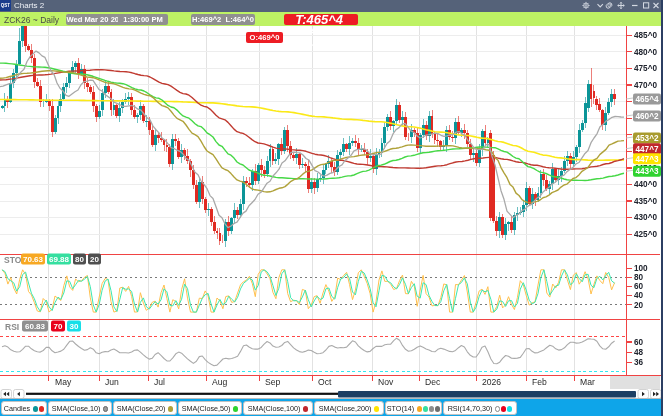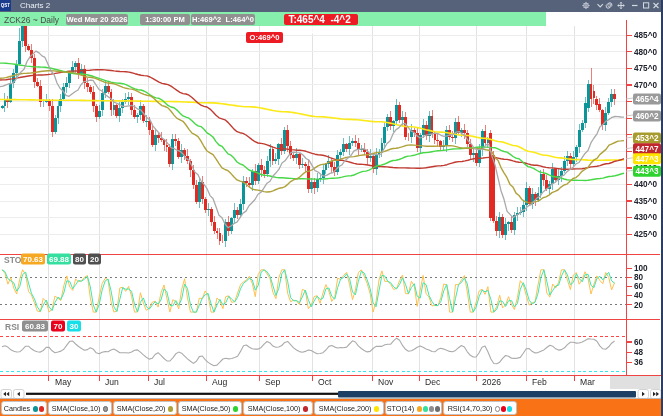--- a/index.html
+++ b/index.html
@@ -1,24 +1,24 @@
 <!DOCTYPE html>
 <html><head><meta charset="utf-8"><style>
 * { margin:0; padding:0; box-sizing:border-box; }
 body { width:663px; height:416px; font-family:"Liberation Sans",sans-serif; background:#fff; overflow:hidden; position:relative; }
 .titlebar { position:absolute; left:0; top:0; width:663px; height:12px; background:#556279; }
 .qst { position:absolute; left:0; top:0; width:11px; height:11px; background:#1a3c8c; color:#fff; font-size:4.5px; font-weight:bold; text-align:center; line-height:11px; }
-.title { position:absolute; left:20px; top:1px; color:#eef1f6; font-size:8px; }
-.inforow { position:absolute; left:0; top:12px; width:546px; height:14px; background:#86efac; font-size:8px;padding-left:10px; }
+.title { position:absolute; left:14px; top:1px; color:#eef1f6; font-size:8px; }
+.inforow { position:absolute; left:0; top:12px; width:663px; height:14px; background:#bef264; font-size:8px;padding-left:10px; }
 .sym { position:absolute; left:4px; top:3px; color:#4a4a4a; font-size:8.5px; }
 .ib { position:absolute; top:1.5px; height:11px; border-radius:2px; color:#fff; font-size:7.6px; font-weight:bold; text-align:center; line-height:11px; }
 .gray { background:#909090; }
 .red { background:#ed1c24; }
 .chartsvg { position:absolute; left:0; top:0; }
-.legend { position:absolute; left:0; top:398px; width:663px; height:18px; background:#f97316; border-top:1px solid #bbb; padding-top:1.5px; padding-left:1px; white-space:nowrap; }
+.legend { position:absolute; left:0; top:398px; width:663px; height:18px; background:#0ea5e9; border-top:1px solid #bbb; padding-top:1.5px; padding-left:1px; white-space:nowrap; }
 .chip { display:inline-block; height:14px; background:#fff; border:1px solid #c2c2c2; border-radius:3px; font-size:7.2px; color:#222; text-align:center; line-height:13px; margin-right:1px; vertical-align:top; }
 .dot { display:inline-block; width:5.5px; height:5.5px; border-radius:50%; margin-left:0.5px; vertical-align:-1px; }
 .rborder { position:absolute; right:0; top:0; width:2px; height:416px; background:#2c3f63; }
 </style></head>
 <body>
 <svg class="chartsvg" width="663" height="416" viewBox="0 0 663 416">
 <rect x="0" y="0" width="663" height="416" fill="#fff"></rect>
 <g shape-rendering="crispEdges">
 <line x1="48" y1="26" x2="48" y2="375" stroke="#e2e2e2" stroke-width="1"></line>
 <line x1="99" y1="26" x2="99" y2="375" stroke="#e2e2e2" stroke-width="1"></line>
@@ -620,18 +620,18 @@
  <path d="M621 2.2 l-1.1 1.3 M621 2.2 l1.1 1.3 M621 8.8 l-1.1 -1.3 M621 8.8 l1.1 -1.3 M617.7 5.5 l1.3 -1.1 M617.7 5.5 l1.3 1.1 M624.3 5.5 l-1.3 -1.1 M624.3 5.5 l-1.3 1.1" stroke-width="0.7"></path>
  <path d="M632 5.5 h5.5" stroke-width="1.2"></path>
  <rect x="643.5" y="2.8" width="5.2" height="5.2" stroke-width="1"></rect>
  <path d="M653.5 3 l5 5 M658.5 3 l-5 5" stroke-width="1.1"></path>
 </g>
     </svg>
   </div>
 <div class="inforow">
 <span class="sym">ZCK26 ~ Daily</span>
 <span class="ib gray" style="left:66px;width:62px;">Wed Mar 20 2026</span>
-<span class="ib gray" style="left:140px;width:50px;">1:30:00 PM</span>
+<span class="ib gray" style="left:118px;width:50px;">1:30:00 PM</span>
 <span class="ib gray" style="left:191px;width:64px;">H:469^2&nbsp; L:464^0</span>
 <span class="ib red" style="left:246px;width:37px;margin-top:18px;">O:469^0</span>
-<span class="ib red" style="left:284px;width:74px;font-size:10px;">T:465^4&nbsp; -4^2&nbsp; -0.90%</span>
+<span class="ib red" style="left:284px;width:74px;font-size:13px;font-style:italic;">T:465^4&nbsp; -4^2&nbsp; -0.90%</span>
 </div>
 <div class="legend"><span class="chip" style="width:46px">Candles&nbsp;<span class="dot" style="background:#0b9598;"></span><span class="dot" style="background:#e02a22;"></span></span><span class="chip" style="width:64px">SMA(Close,10)&nbsp;<span class="dot" style="background:#9a9a9a;border:1px solid #666;"></span></span><span class="chip" style="width:64px">SMA(Close,20)&nbsp;<span class="dot" style="background:#b0a23a;"></span></span><span class="chip" style="width:64px">SMA(Close,50)&nbsp;<span class="dot" style="background:#2fd32f;"></span></span><span class="chip" style="width:70px">SMA(Close,100)&nbsp;<span class="dot" style="background:#c1272d;"></span></span><span class="chip" style="width:70px">SMA(Close,200)&nbsp;<span class="dot" style="background:#ffe400;"></span></span><span class="chip" style="width:57px">STO(14)&nbsp;<span class="dot" style="background:#f7a823;"></span><span class="dot" style="background:#35dfa0;"></span><span class="dot" style="background:#8f8f8f;"></span><span class="dot" style="background:#6f6f6f;"></span></span><span class="chip" style="width:74px">RSI(14,70,30)&nbsp;<span class="dot" style="background:#fff;border:1px solid #888;"></span><span class="dot" style="background:#e8001c;"></span><span class="dot" style="background:#17dfe8;"></span></span></div>
 <div class="rborder"></div>
 </body></html>

